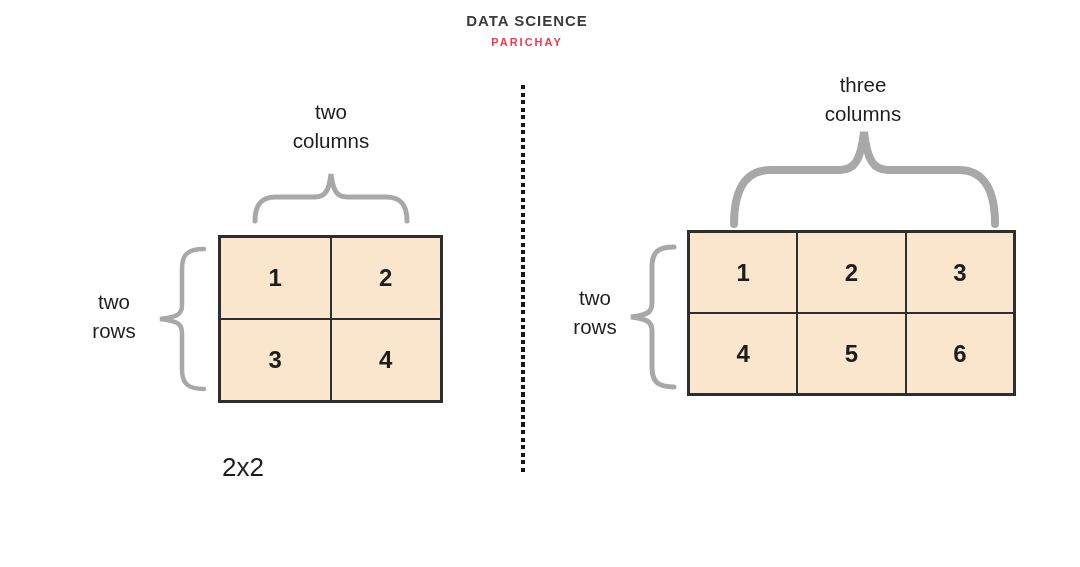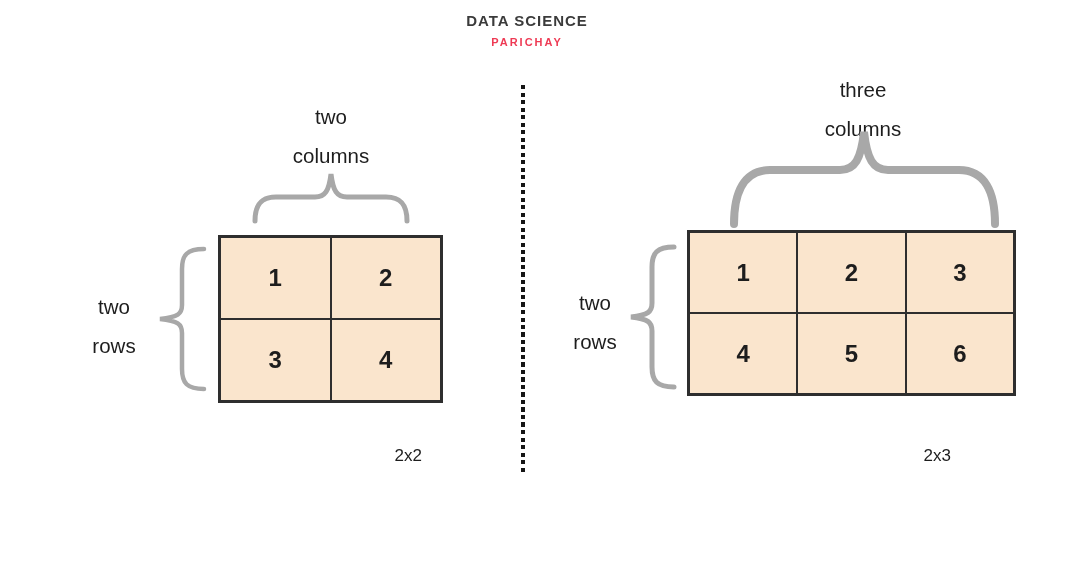--- a/index.html
+++ b/index.html
@@ -32,21 +32,21 @@
     background-image:repeating-linear-gradient(
       to bottom,
       var(--divider) 0px, var(--divider) 4px,
       transparent 4px, transparent 7.5px);
   }
 
   
   .dim-label{
     text-align:center;
     font-size:20.5px;
-    line-height:39px;
+    line-height:29px;
     white-space:pre-line;
     color:var(--text);
   }
   .lbl-left-cols{left:251px;top:97px;width:160px;}
   .lbl-left-rows{left:58px;top:287px;width:112px;}
   .lbl-right-cols{left:783px;top:70px;width:160px;}
   .lbl-right-rows{left:540px;top:283px;width:110px;}
 
   
   .brace-svg{display:block;}
@@ -65,22 +65,22 @@
   .matrix-right{left:687px;top:230px;width:329px;height:166px;}
   .cell{
     background:var(--cell-fill);
     border:1px solid var(--cell-border);
     display:flex;align-items:center;justify-content:center;
     font-size:24px;font-weight:700;color:var(--text);
   }
 
   
   .caption{
-    width:200px;text-align:right;top:440px;
-    font-size:17px;line-height:31px;color:var(--text);
+    width:200px;text-align:left;top:452px;
+    font-size:26px;line-height:31px;color:var(--text);
   }
   .caption-left{left:222px;}
   .caption-right{left:751px;}
 </style>
 </head>
 <body>
 
 <div class="abs brand brand-line1">DATA SCIENCE</div>
 <div class="abs brand brand-line2">PARICHAY</div>
 
@@ -128,14 +128,13 @@
 <div class="abs matrix matrix-right" style="grid-template-columns: repeat(3, 1fr); grid-template-rows: repeat(2, 1fr);">
     <div class="cell">1</div>
     <div class="cell">2</div>
     <div class="cell">3</div>
     <div class="cell">4</div>
     <div class="cell">5</div>
     <div class="cell">6</div>
   </div>
 
 <div class="abs caption caption-right">
-  <div>2x3</div>
 </div>
 
 </body></html>

